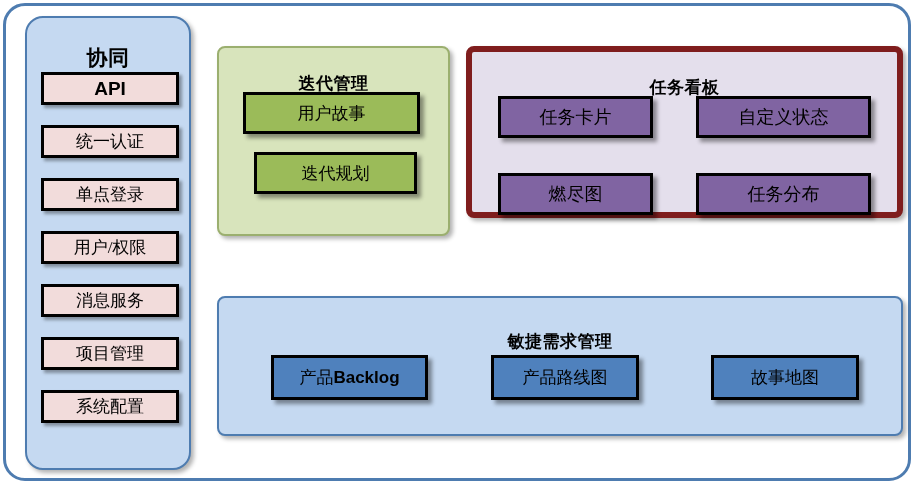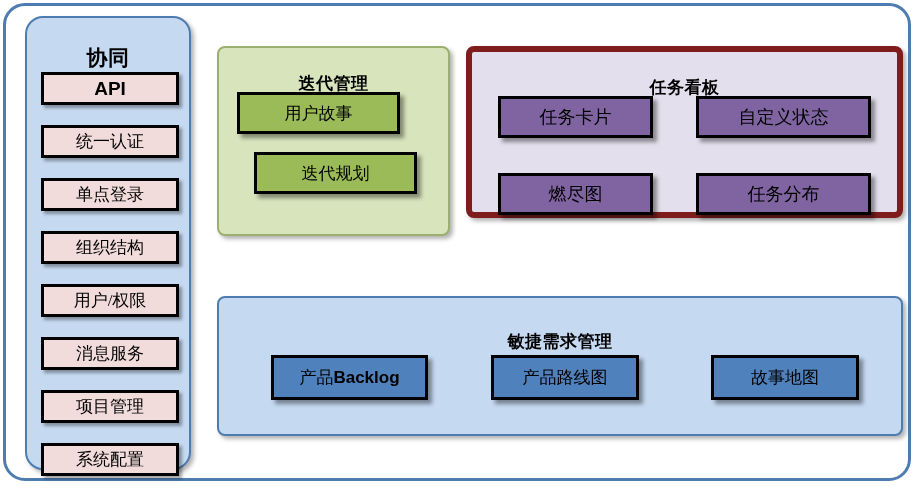--- a/index.html
+++ b/index.html
@@ -177,31 +177,30 @@
 <div id="canvas">
 
   <div class="outer-frame"></div>
 
   <div class="panel sidebar-panel">
     <div class="panel-title">协同</div>
     <div class="sidebar-list">
       <div class="chip bold-label">API</div>
       <div class="chip">统一认证</div>
       <div class="chip">单点登录</div>
-      <div class="chip">组织结构</div>
       <div class="chip">用户/权限</div>
       <div class="chip">消息服务</div>
       <div class="chip">项目管理</div>
       <div class="chip">系统配置</div>
     </div>
   </div>
 
   <div class="panel iteration-panel">
     <div class="panel-title">迭代管理</div>
-    <div class="green-box" style="left:18px; top:44px; width:163px; height:42px;">用户故事</div>
+    <div class="green-box" style="left:24px; top:44px; width:177px; height:42px;">用户故事</div>
     <div class="green-box" style="left:35px; top:104px; width:163px; height:42px;">迭代规划</div>
   </div>
 
   <div class="panel taskboard-panel">
     <div class="panel-title">任务看板</div>
     <div class="purple-box" style="left:26px; top:44px; width:155px; height:42px;">任务卡片</div>
     <div class="purple-box" style="left:224px; top:44px; width:175px; height:42px;">自定义状态</div>
     <div class="purple-box" style="left:26px; top:121px; width:155px; height:42px;">燃尽图</div>
     <div class="purple-box" style="left:224px; top:121px; width:175px; height:42px;">任务分布</div>
   </div>

